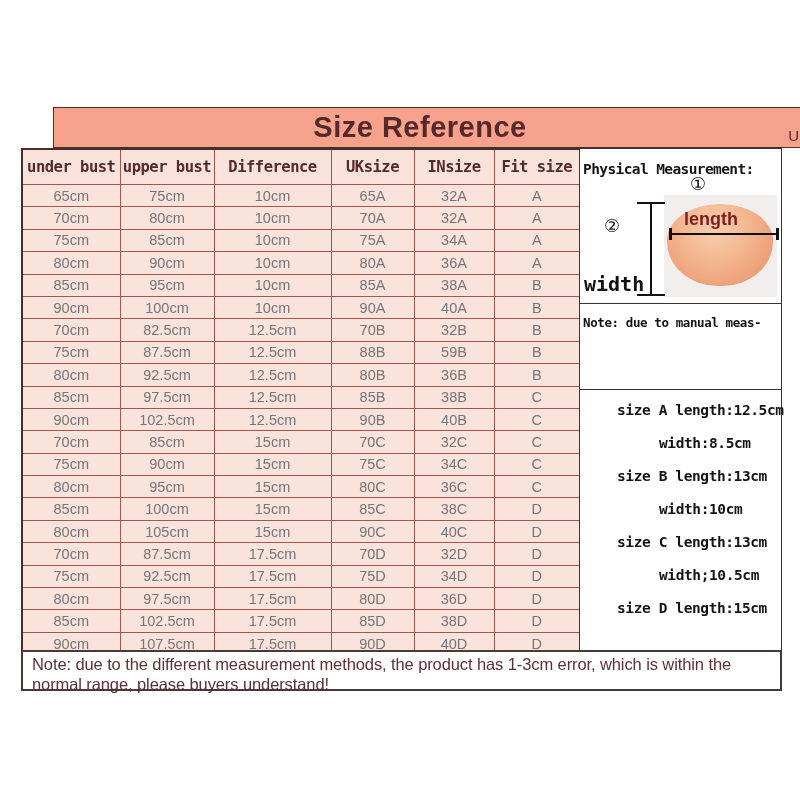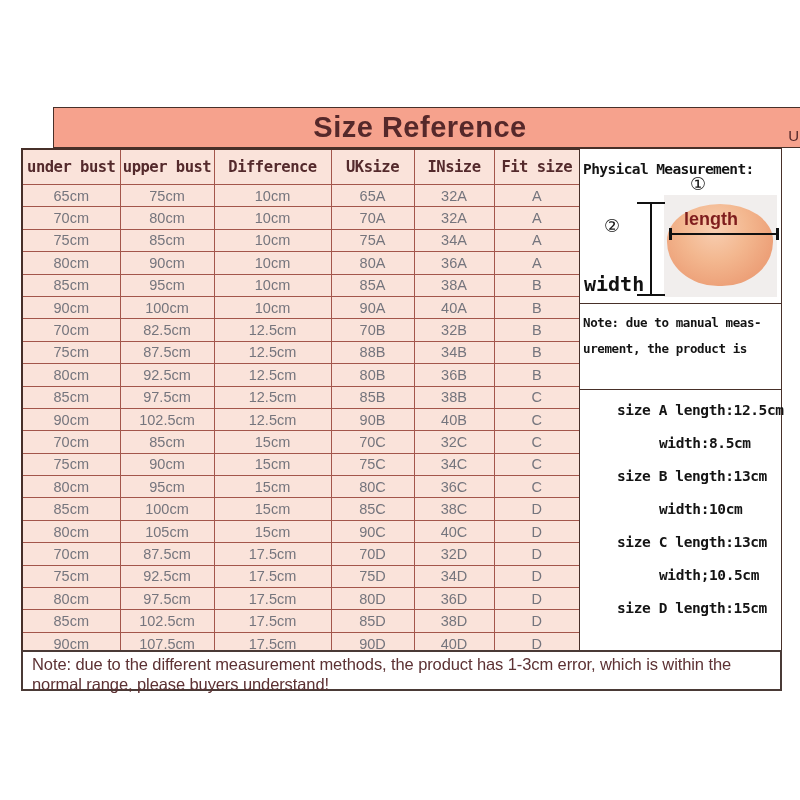--- a/index.html
+++ b/index.html
@@ -145,21 +145,21 @@
             <td>12.5cm</td>
             <td>70B</td>
             <td>32B</td>
             <td>B</td>
           </tr>
           <tr>
             <td>75cm</td>
             <td>87.5cm</td>
             <td>12.5cm</td>
             <td>88B</td>
-            <td>34B</td>
+            <td>59B</td>
             <td>B</td>
           </tr>
           <tr>
             <td>80cm</td>
             <td>92.5cm</td>
             <td>12.5cm</td>
             <td>80B</td>
             <td>36B</td>
             <td>B</td>
           </tr>
@@ -271,21 +271,20 @@
         <div class="form-shape"></div>
       </div>
       <div class="len-line"></div>
       <div class="len-label">length</div>
       <div class="m2">②</div>
       <div class="wid-line"></div>
       <div class="wid-label">width</div>
     </div>
     <div class="panel-note">
         <div class="note-line">Note: due to manual meas-</div>
-        <div class="note-line">urement, the product is</div>
       </div>
     <div class="panel-sizes">
         <div class="size-line">size A length:12.5cm</div>
         <div class="width-line-text">width:8.5cm</div>
         <div class="size-line">size B length:13cm</div>
         <div class="width-line-text">width:10cm</div>
         <div class="size-line">size C length:13cm</div>
         <div class="width-line-text">width;10.5cm</div>
         <div class="size-line">size D length:15cm</div>
       </div>

